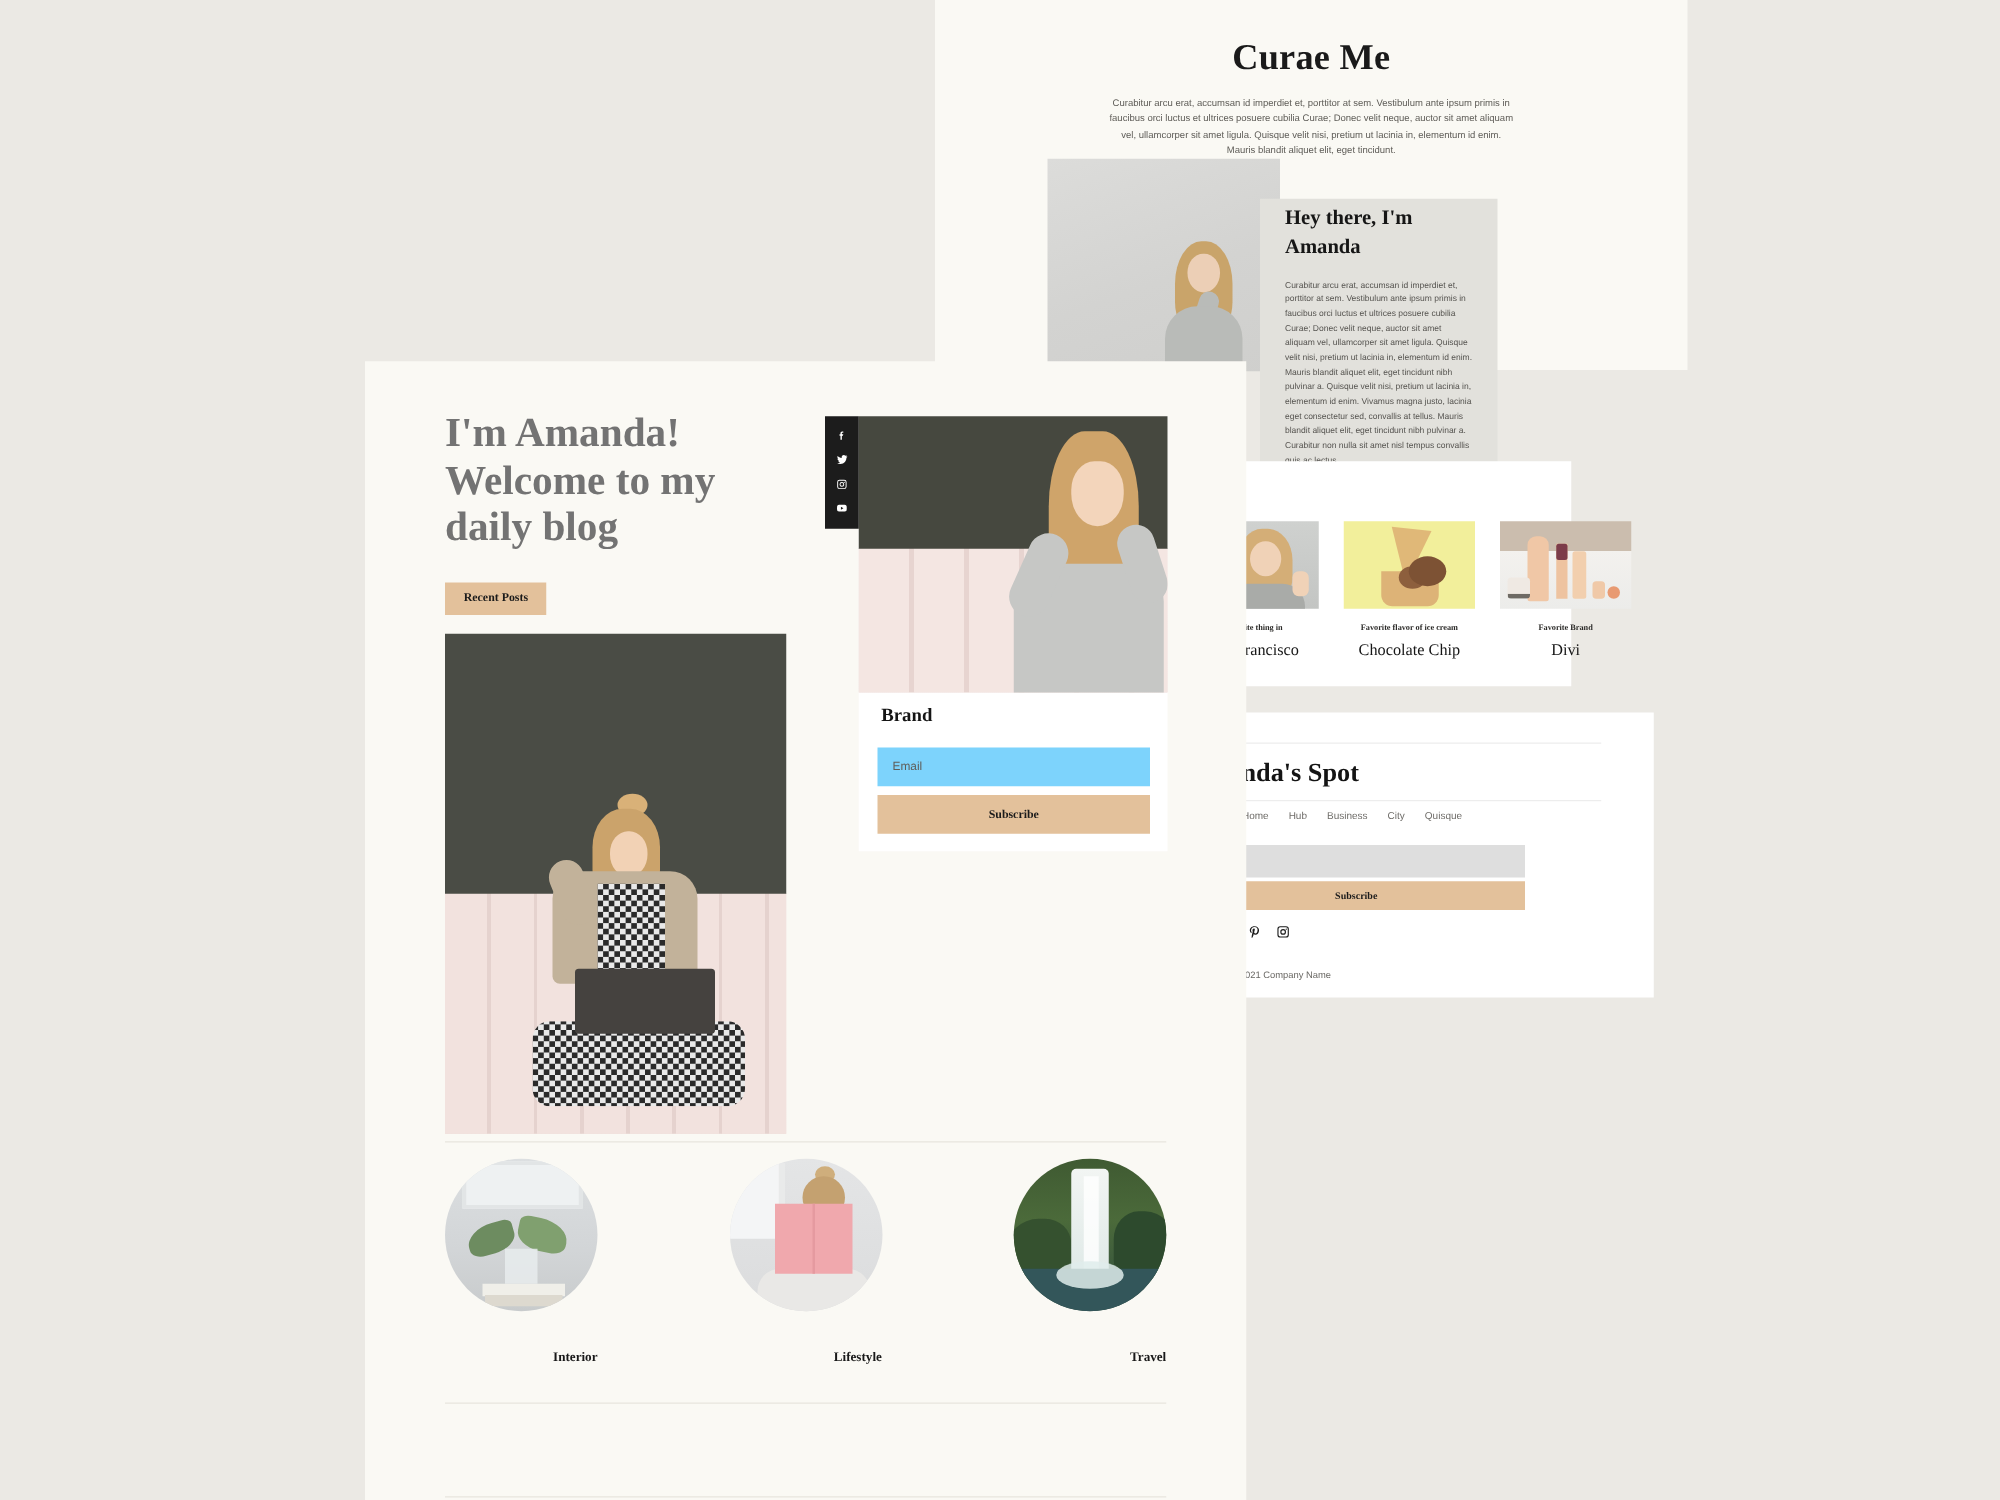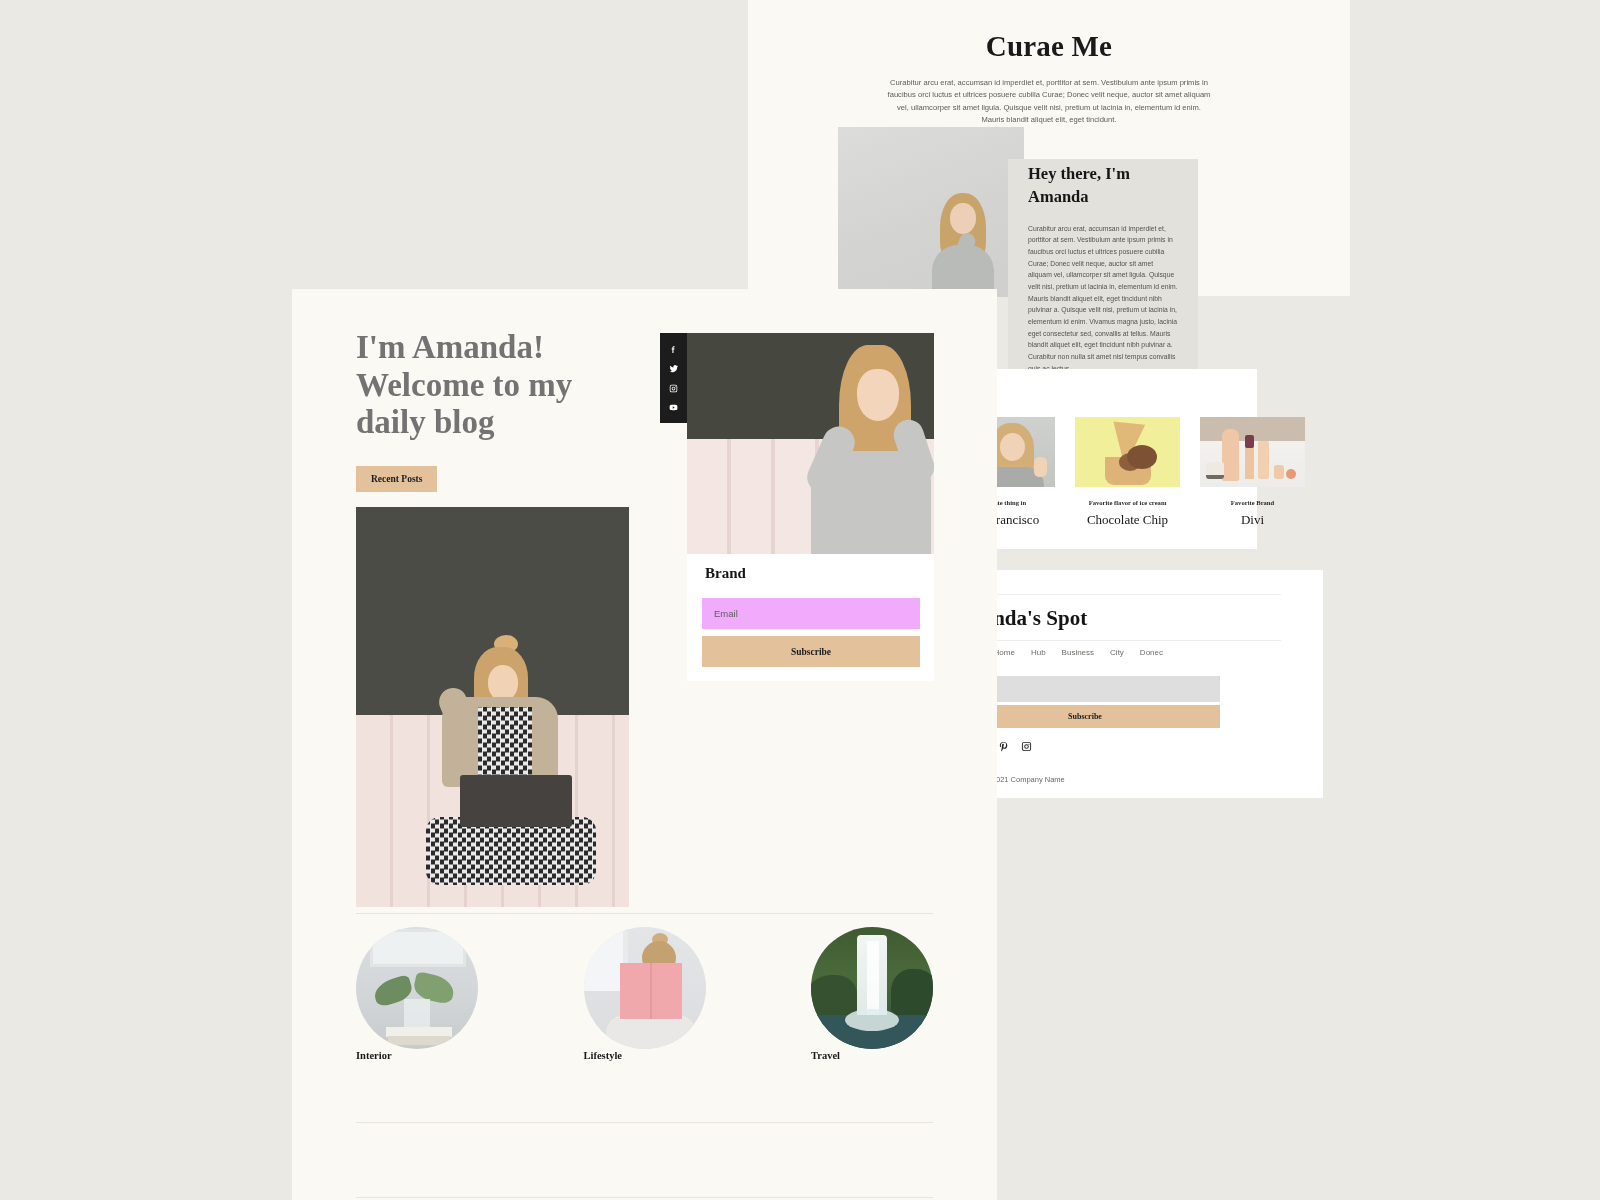--- a/index.html
+++ b/index.html
@@ -258,21 +258,21 @@
   .jp-face { position:absolute; left:170px; top:36px; width:42px; height:52px; background:#f3d5bb; border-radius:46% 46% 52% 52%; }
   .jp-body { position:absolute; left:124px; top:118px; width:120px; height:104px; background:#c6c7c5; border-radius:30px 30px 0 0; }
   .jp-arm1 { position:absolute; left:128px; top:92px; width:32px; height:70px; background:#c6c7c5; border-radius:16px; transform:rotate(24deg); }
   .jp-arm2 { position:absolute; left:212px; top:86px; width:30px; height:64px; background:#c6c7c5; border-radius:15px; transform:rotate(-18deg); }
   .join-title {
     position:absolute; left: 18px; top: 232px;
     font-family:"Liberation Serif", serif; font-weight:bold; font-size:15px; color:#151515;
   }
   .join-input {
     position:absolute; left: 15px; top: 265px; width: 218px; height: 31px;
-    background:#f0abfc; border:none; padding-left: 12px;
+    background:#7dd3fc; border:none; padding-left: 12px;
     font-family:"Liberation Sans", sans-serif; font-size: 9.5px; color:#5f5d59;
   }
   .join-input::placeholder { color:#5f5d59; }
   .join-sub {
     position:absolute; left: 15px; top: 303px; width: 218px; height: 31px;
     background:#e3c19b; border:none;
     font-family:"Liberation Serif", serif; font-weight:bold; font-size:9.5px; color:#1b1b1b;
     cursor:pointer;
   }
 
@@ -282,21 +282,21 @@
   }
   .cat-row {
     position:absolute; left: 64px; top: 638px; width: 577px;
     display:flex; justify-content: space-between;
   }
   .cat { width: 122px; }
   .cat-circle {
     width:122px; height:122px; border-radius:50%; overflow:hidden; position:relative;
   }
   .cat-label {
-    margin-top: 1px; text-align:left;
+    margin-top: 32px; text-align:right;
     font-family:"Liberation Serif", serif; font-weight:bold; font-size:10.5px; color:#191919;
   }
   
   .c1 { background: linear-gradient(180deg,#dcdfe1 0%,#d2d5d7 60%,#c8cbcc 100%); }
   .c1-win { position:absolute; left:14px; top:2px; width:96px; height:38px; background:#eef1f2; border:3px solid #e2e5e6; }
   .c1-leaf1{ position:absolute; left:18px; top:52px; width:38px; height:24px; background:#6d8c60; border-radius:60% 20% 50% 30%; transform:rotate(-16deg); }
   .c1-leaf2{ position:absolute; left:58px; top:48px; width:40px; height:26px; background:#80a06f; border-radius:20% 60% 30% 50%; transform:rotate(12deg); }
   .c1-vase{ position:absolute; left:48px; top:72px; width:26px; height:28px; background:#e8eced; opacity:.85; }
   .c1-book{ position:absolute; left:30px; top:100px; width:66px; height:10px; background:#f0efe9; }
   .c1-book2{ position:absolute; left:32px; top:109px; width:62px; height:9px; background:#ddd9cf; }
@@ -406,21 +406,21 @@
     <div class="ft-rule" style="top:24px"></div>
     <div class="ft-title">Amanda's Spot</div>
     <div class="ft-rule" style="top:70px"></div>
 
     <nav class="ft-nav">
       <a>Contact</a>
       <a>Home</a>
       <a>Hub</a>
       <a>Business</a>
       <a>City</a>
-      <a>Donec</a>
+      <a>Quisque</a>
     </nav>
 
     <input class="ft-input" type="text" placeholder="" style="">
     <div class="ft-sub">Subscribe</div>
 
     <div class="ft-social">
       <span>
         <svg viewBox="0 0 24 24">
             <path d="M15 3h-2.5C10.6 3 9 4.6 9 6.5V9H7v3h2v9h3v-9h2.3l.7-3H12V6.8c0-.5.4-.8.8-.8H15V3z"></path>
           </svg>

